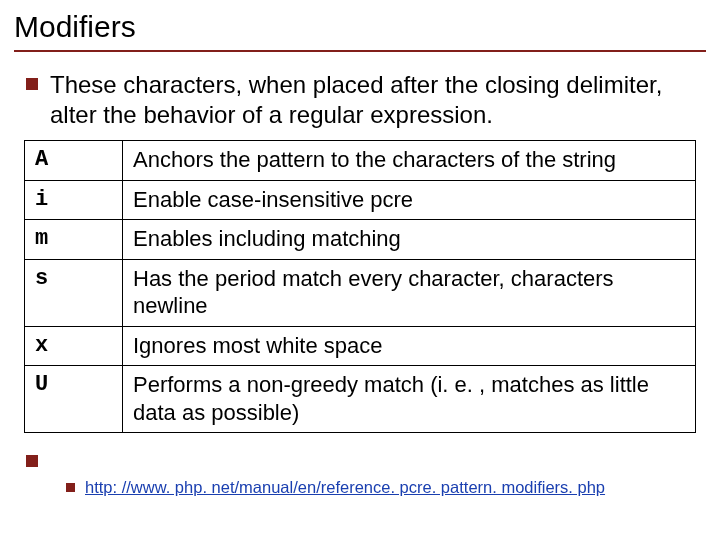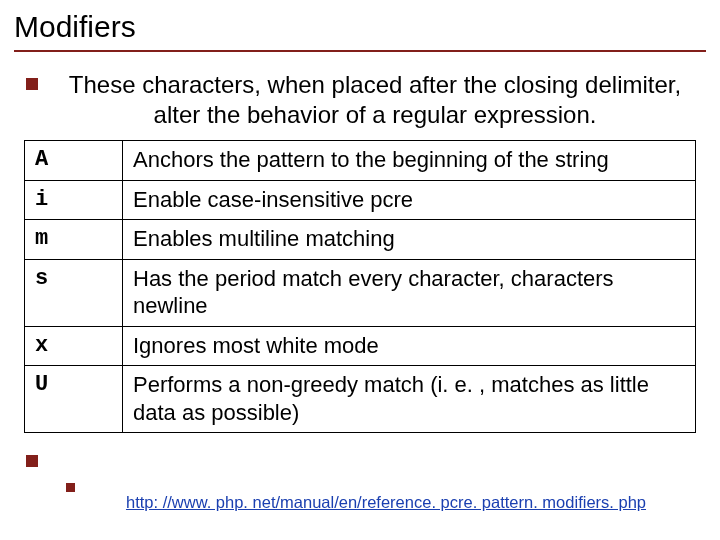--- a/index.html
+++ b/index.html
@@ -42,26 +42,25 @@
   }
   .sq.small {
     width: 9px;
     height: 9px;
     margin-top: 6px;
   }
   .bullet-text {
     font-size: 24px;
     line-height: 1.25;
     color: #000;
-    text-align: center;
   }
   .sub {
     padding-left: 52px;
     display: flex;
-    flex-direction: column;
+    gap: 10px;
   }
   .sub .bullet-text {
     font-size: 16.5px;
   }
   table.mods {
     width: calc(100% - 20px);
     margin: 6px 10px 14px 10px;
     border-collapse: collapse;
   }
   table.mods td {
@@ -92,37 +91,37 @@
 
   <div class="bullet-row">
     <div class="sq"></div>
     <div class="bullet-text">These characters, when placed after the closing delimiter, alter the behavior of a regular expression.</div>
   </div>
 
   <table class="mods">
     <tbody>
         <tr>
       <td class="code">A</td>
-      <td>Anchors the pattern to the beginning of the string</td>
+      <td>Anchors the pattern to the characters of the string</td>
     </tr>
     <tr>
       <td class="code">i</td>
       <td>Enable case-insensitive pcre</td>
     </tr>
     <tr>
       <td class="code">m</td>
-      <td>Enables multiline matching</td>
+      <td>Enables including matching</td>
     </tr>
     <tr>
       <td class="code">s</td>
       <td>Has the period match every character, characters newline</td>
     </tr>
     <tr>
       <td class="code">x</td>
-      <td>Ignores most white mode</td>
+      <td>Ignores most white space</td>
     </tr>
     <tr>
       <td class="code">U</td>
       <td>Performs a non-greedy match (i. e. , matches as little data as possible)</td>
     </tr>
   </tbody>
     </table>
 
   <div class="bottom-block">
     <div class="bullet-row">

